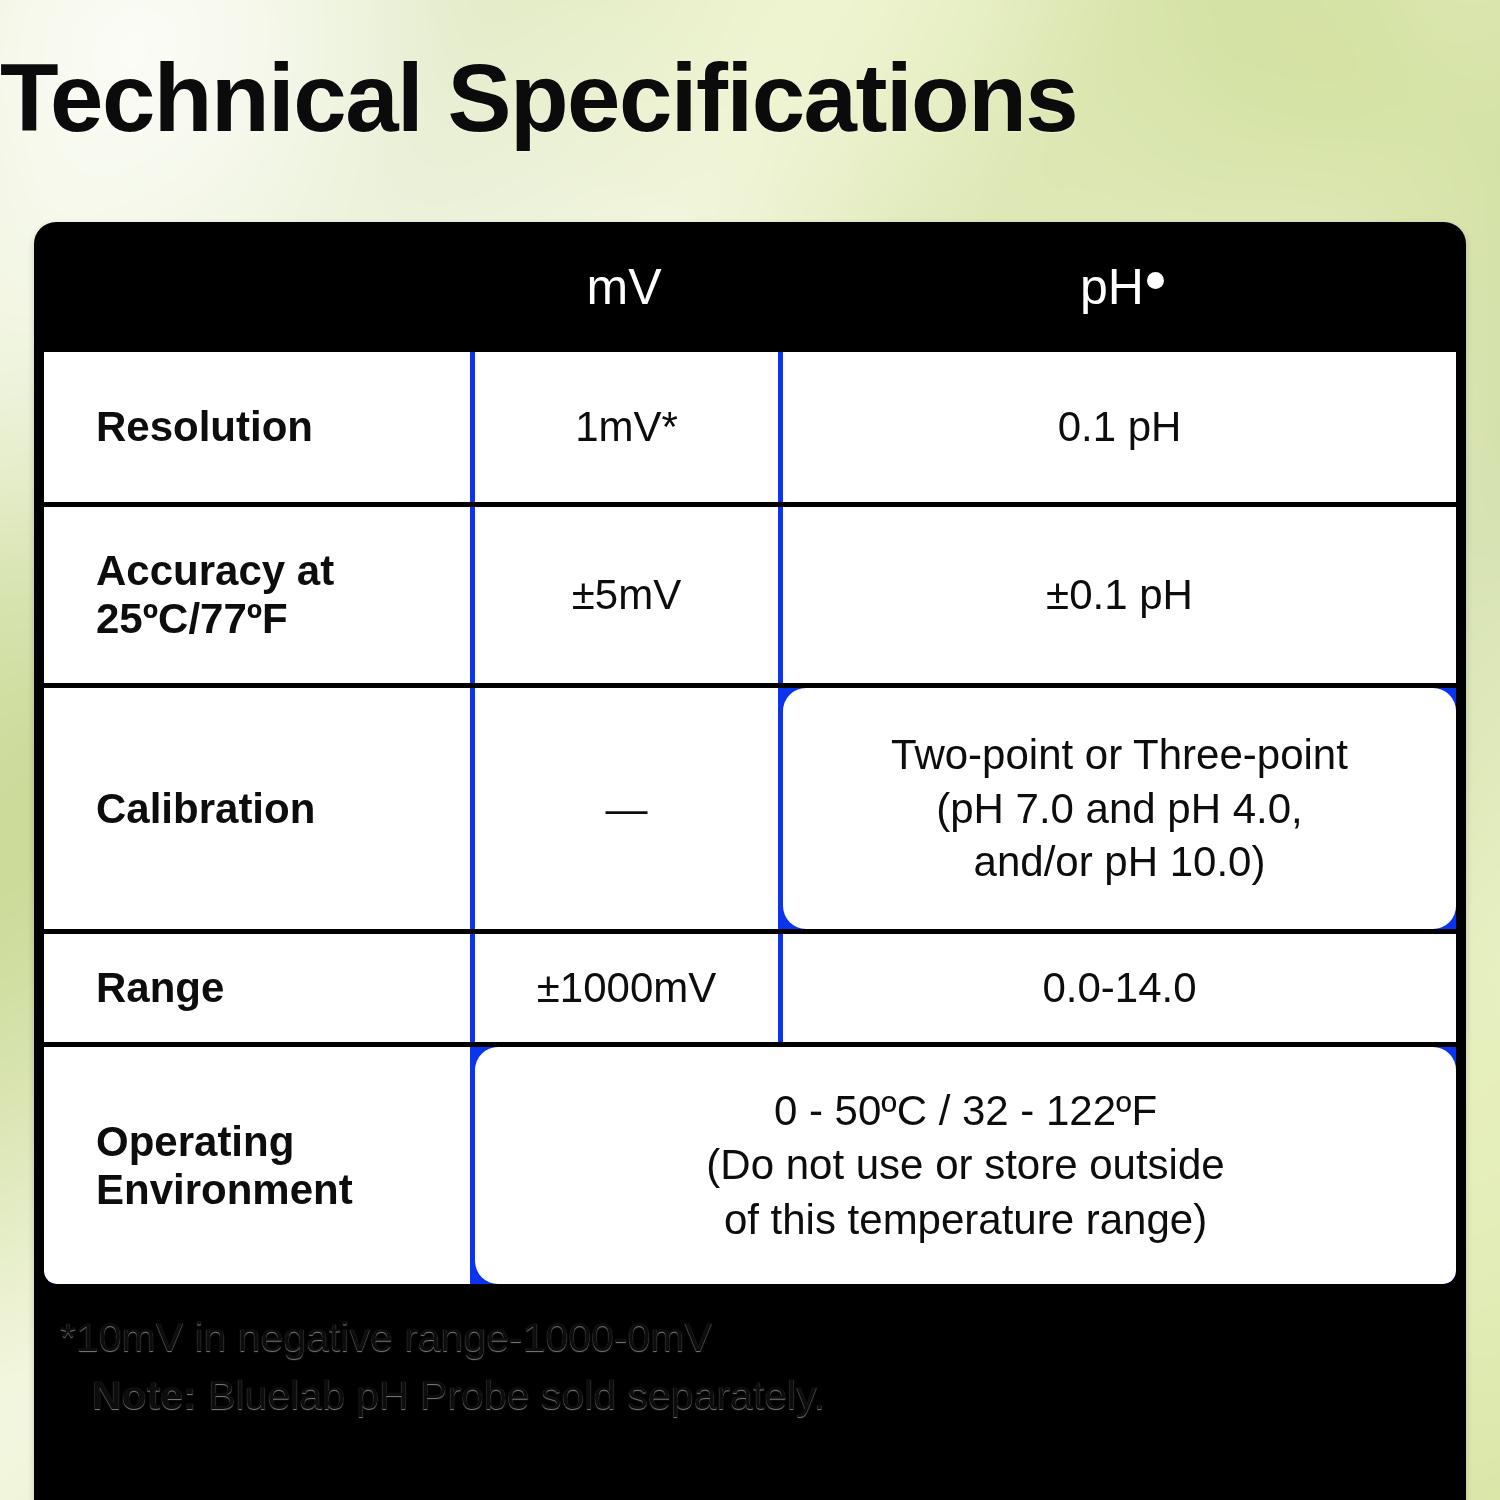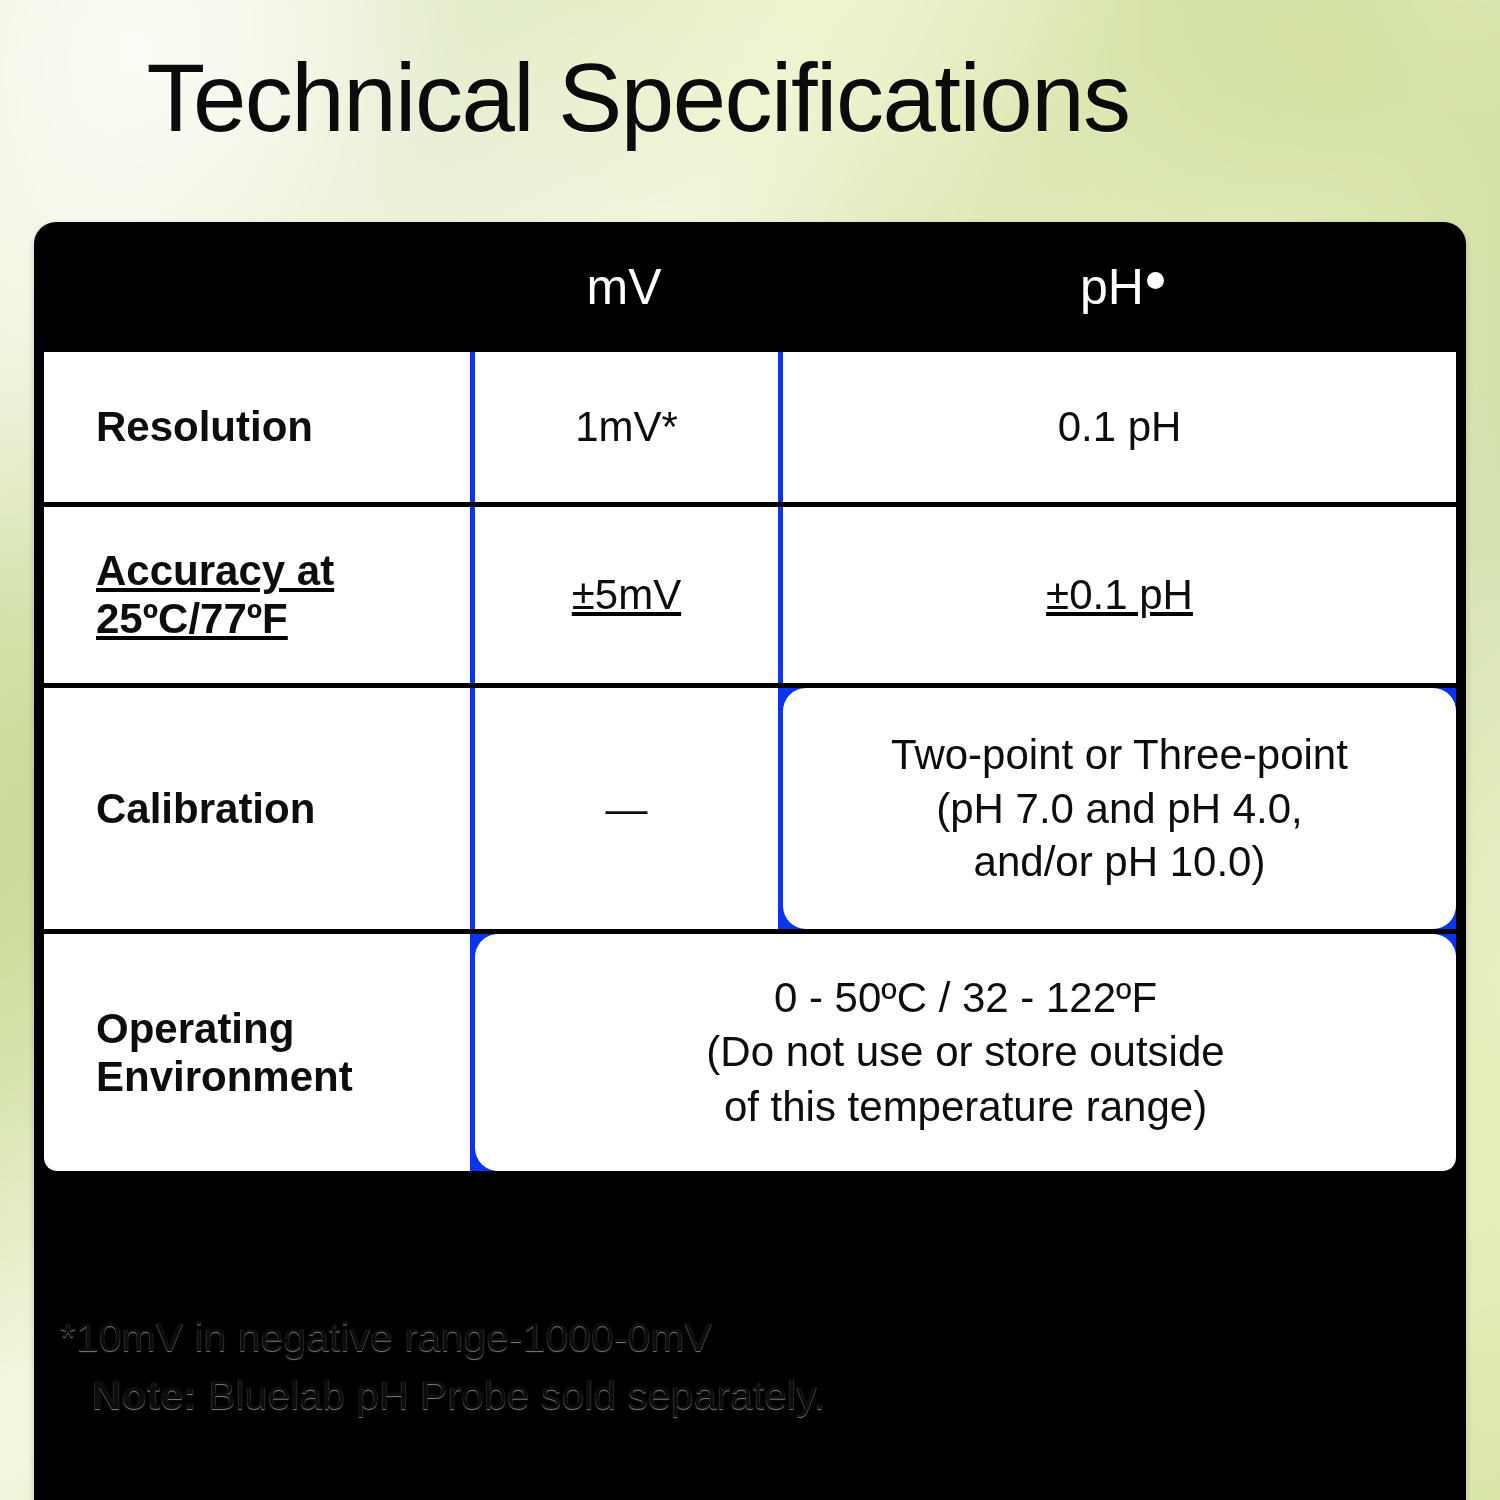--- a/index.html
+++ b/index.html
@@ -46,23 +46,23 @@
     inset: 0;
     z-index: 2;
   }
 
   
   #page-title {
     position: absolute;
     top: 48px;
     left: 0;
     width: 1276px;
-    text-align: center;
+    text-align: left;
     font-size: 96px;
-    font-weight: normal;
+    font-weight: bold;
     color: #0b0b0b;
     letter-spacing: -1.5px;
     line-height: 1.05;
     text-shadow: 0 1px 2px rgba(255,255,255,0.55);
   }
 
   
   #spec-table {
     position: absolute;
     left: 34px;
@@ -156,21 +156,21 @@
     flex: 1 1 auto;
     justify-content: center;
     text-align: center;
     font-size: 42px;
     color: #0d0d0d;
     line-height: 1.30;
     padding: 0 16px;
   }
 
   .r-resolution  { height: 150px; }
-  .r-accuracy    { height: 176px; text-decoration: underline; }
+  .r-accuracy    { height: 176px; }
   .r-calibration { height: 241px; }
   .r-range       { height: 108px; }
   .r-operating   { height: 237px; }
 
   .r-resolution  .cell:first-child,
   .r-accuracy    .cell:first-child,
   .r-calibration .cell:first-child,
   .r-range       .cell:first-child,
   .r-operating   .cell:first-child { border-radius: 0; }
   .r-operating .cell:first-child { border-bottom-left-radius: 13px; }
@@ -231,20 +231,25 @@
       </div>
 
       <div class="trow r-calibration">
         <div class="cell cell-label multiline">Calibration</div>
         <div class="cell cell-mv">—</div>
         <div class="cell cell-ph multiline">Two-point or Three-point
 (pH 7.0 and pH 4.0,
 and/or pH 10.0)</div>
       </div>
 
+      <div class="trow r-range">
+        <div class="cell cell-label multiline">Range</div>
+        <div class="cell cell-mv">±1000mV</div>
+        <div class="cell cell-ph">0.0-14.0</div>
+      </div>
 
       <div class="trow r-operating">
         <div class="cell cell-label multiline">Operating
 Environment</div>
         <div class="cell cell-span multiline">0 - 50ºC / 32 - 122ºF
 (Do not use or store outside
 of this temperature range)</div>
       </div>
 
     </div>

